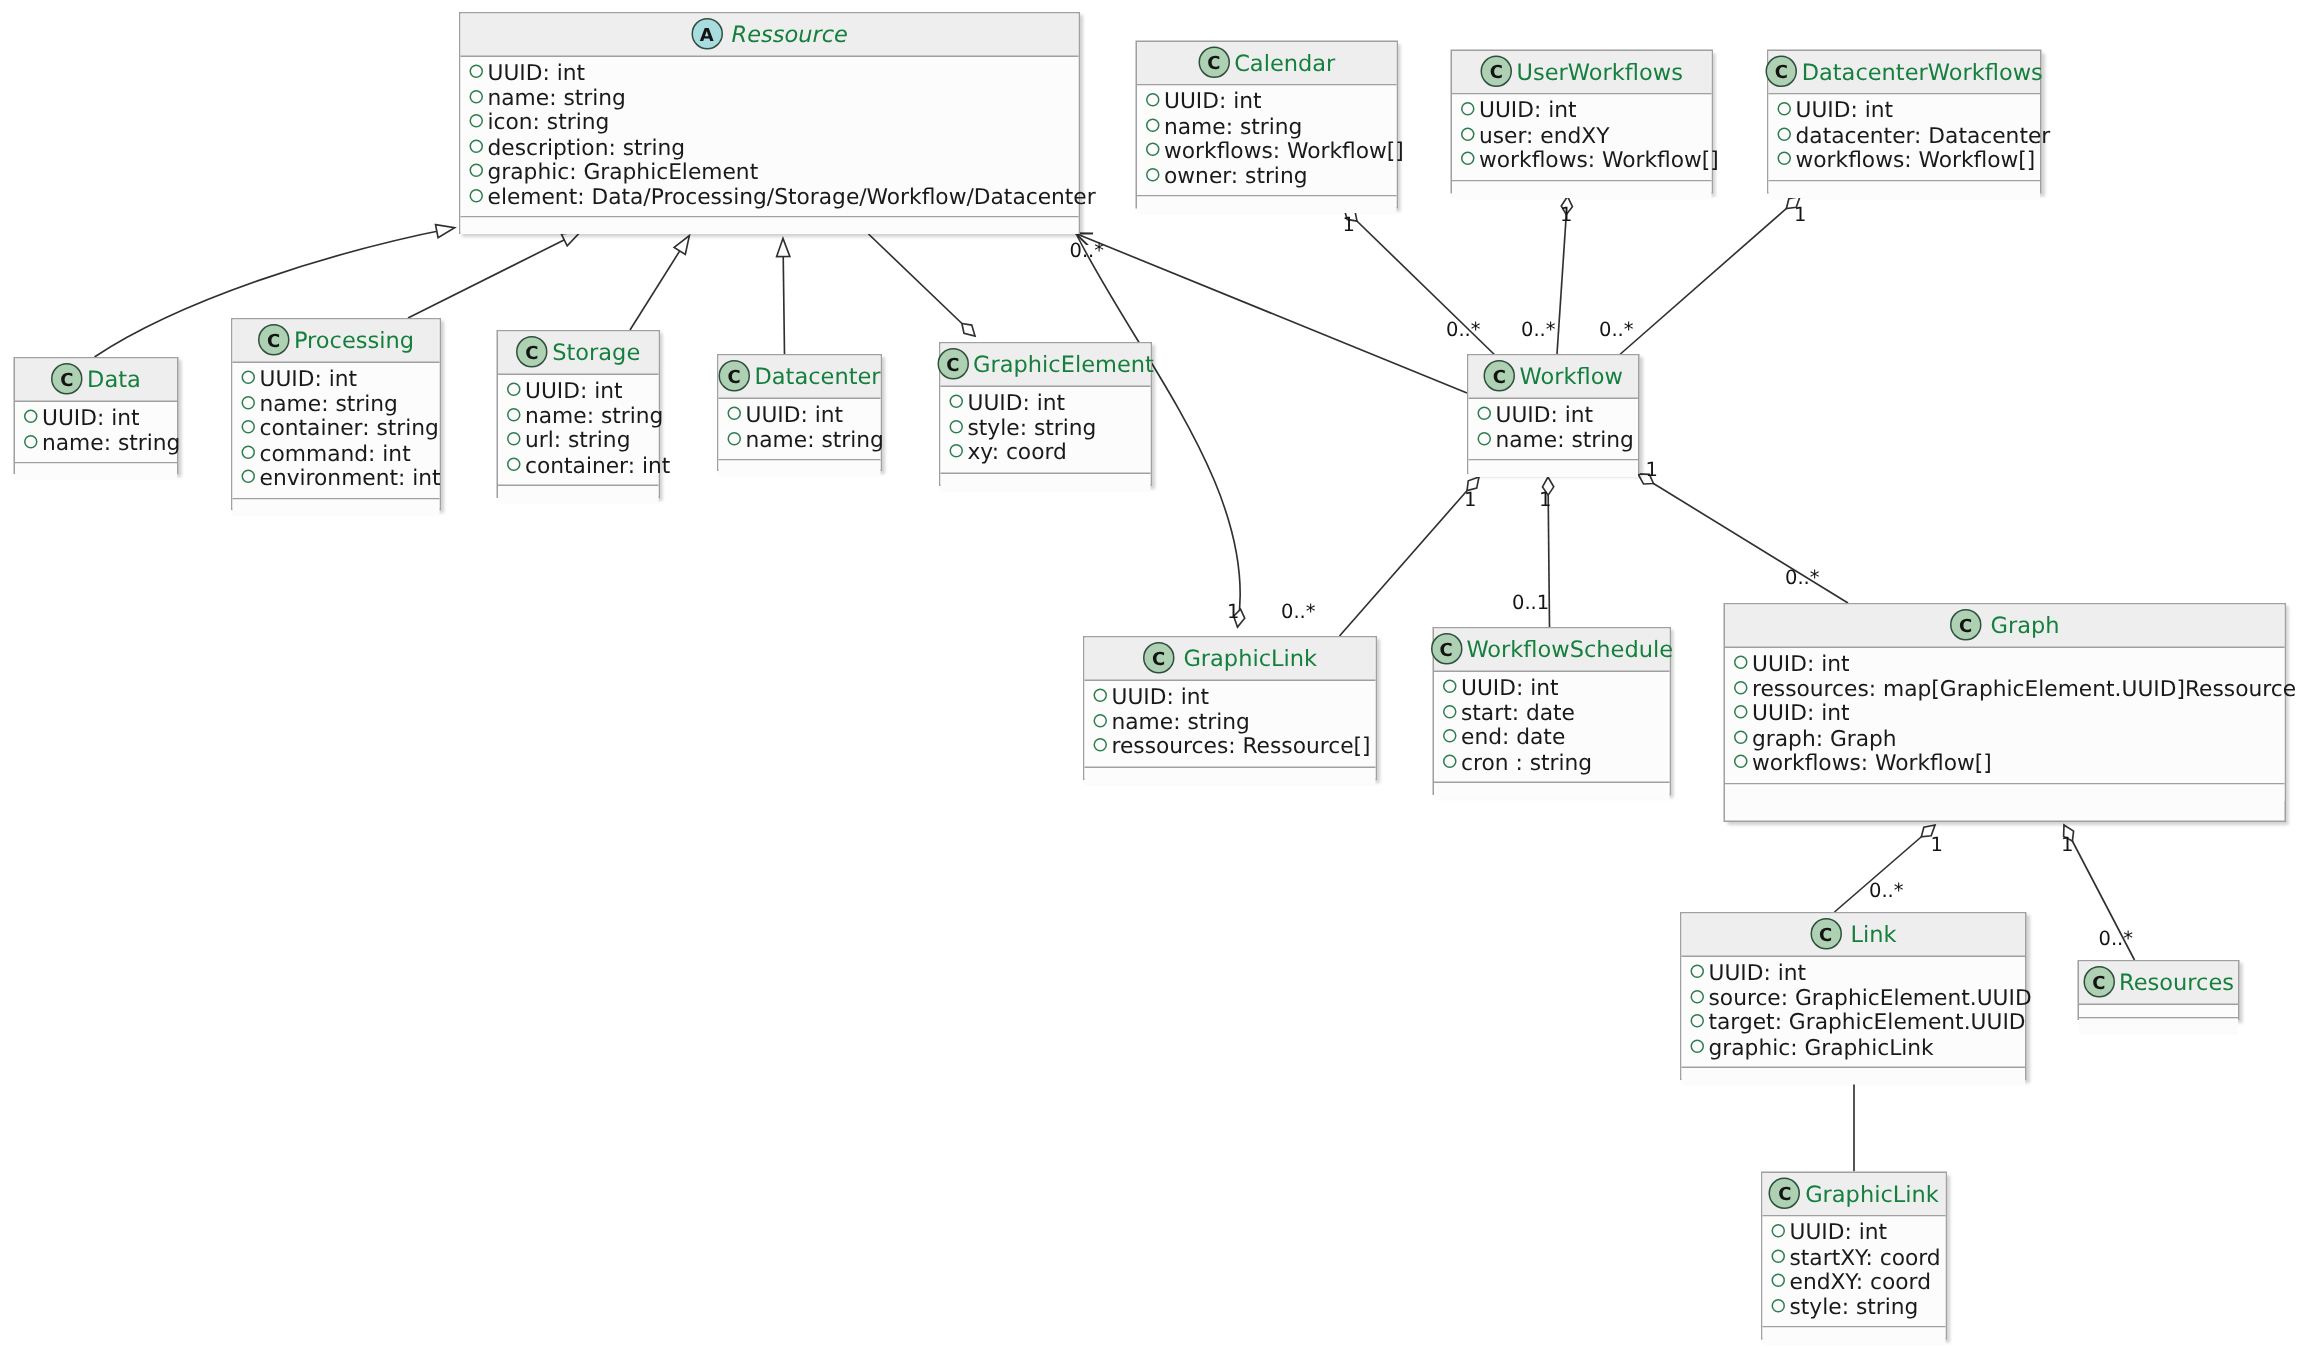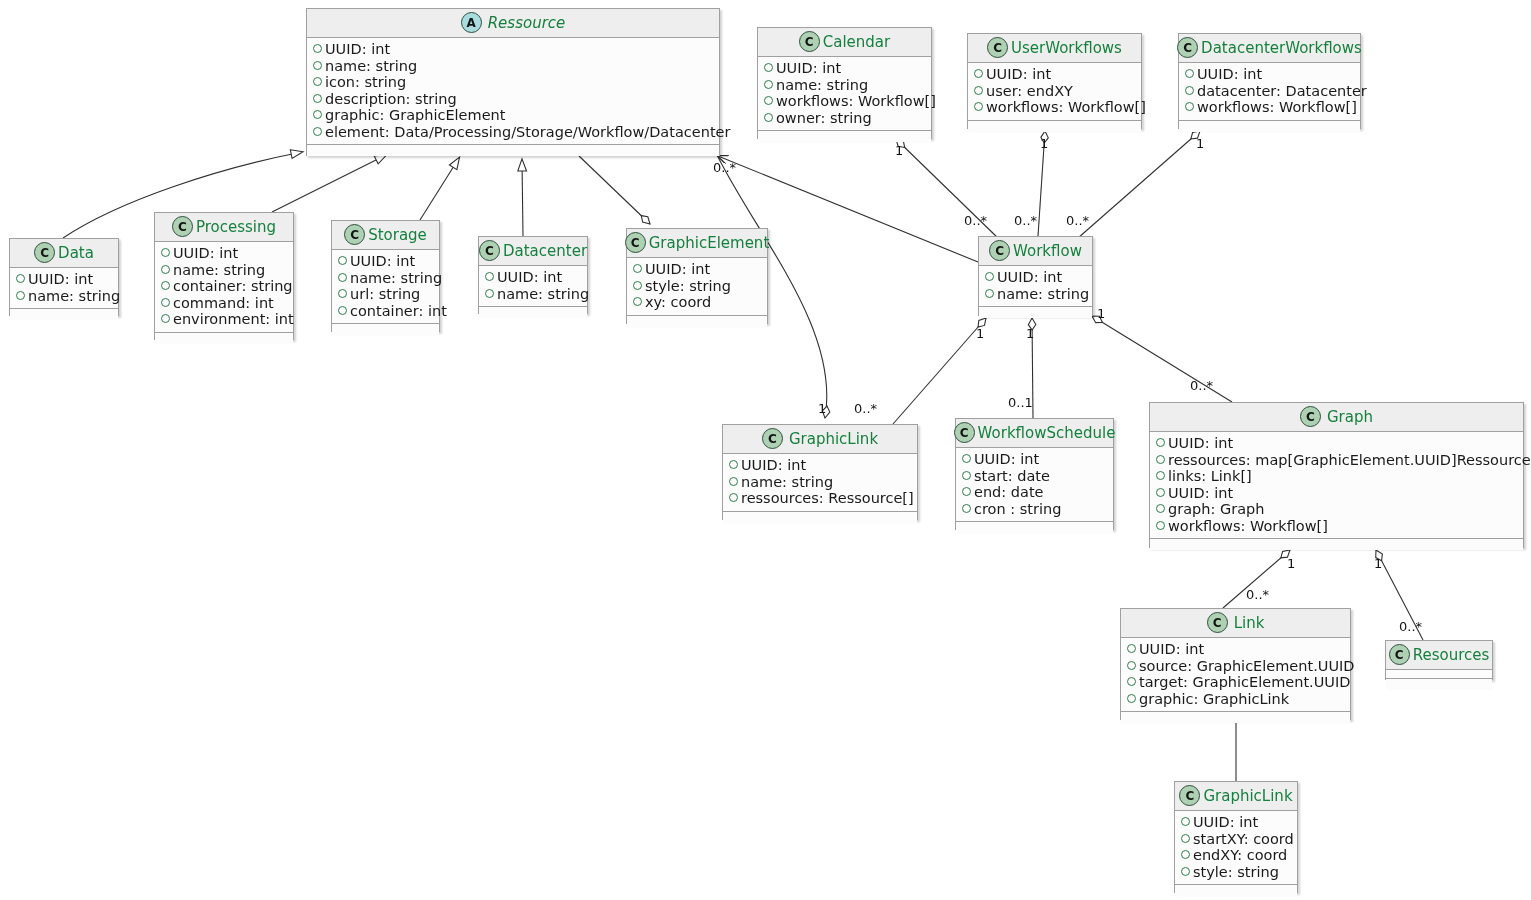--- a/index.html
+++ b/index.html
@@ -359,24 +359,20 @@
         <div class="attr">
           <span class="dot"></span>
           <span>UUID: int</span>
         </div>
         <div class="attr">
           <span class="dot"></span>
           <span>ressources: map[GraphicElement.UUID]Ressource</span>
         </div>
         <div class="attr">
           <span class="dot"></span>
-          <span>links: Link[]</span>
-        </div>
-        <div class="attr">
-          <span class="dot"></span>
           <span>UUID: int</span>
         </div>
         <div class="attr">
           <span class="dot"></span>
           <span>graph: Graph</span>
         </div>
         <div class="attr">
           <span class="dot"></span>
           <span>workflows: Workflow[]</span>
         </div>

